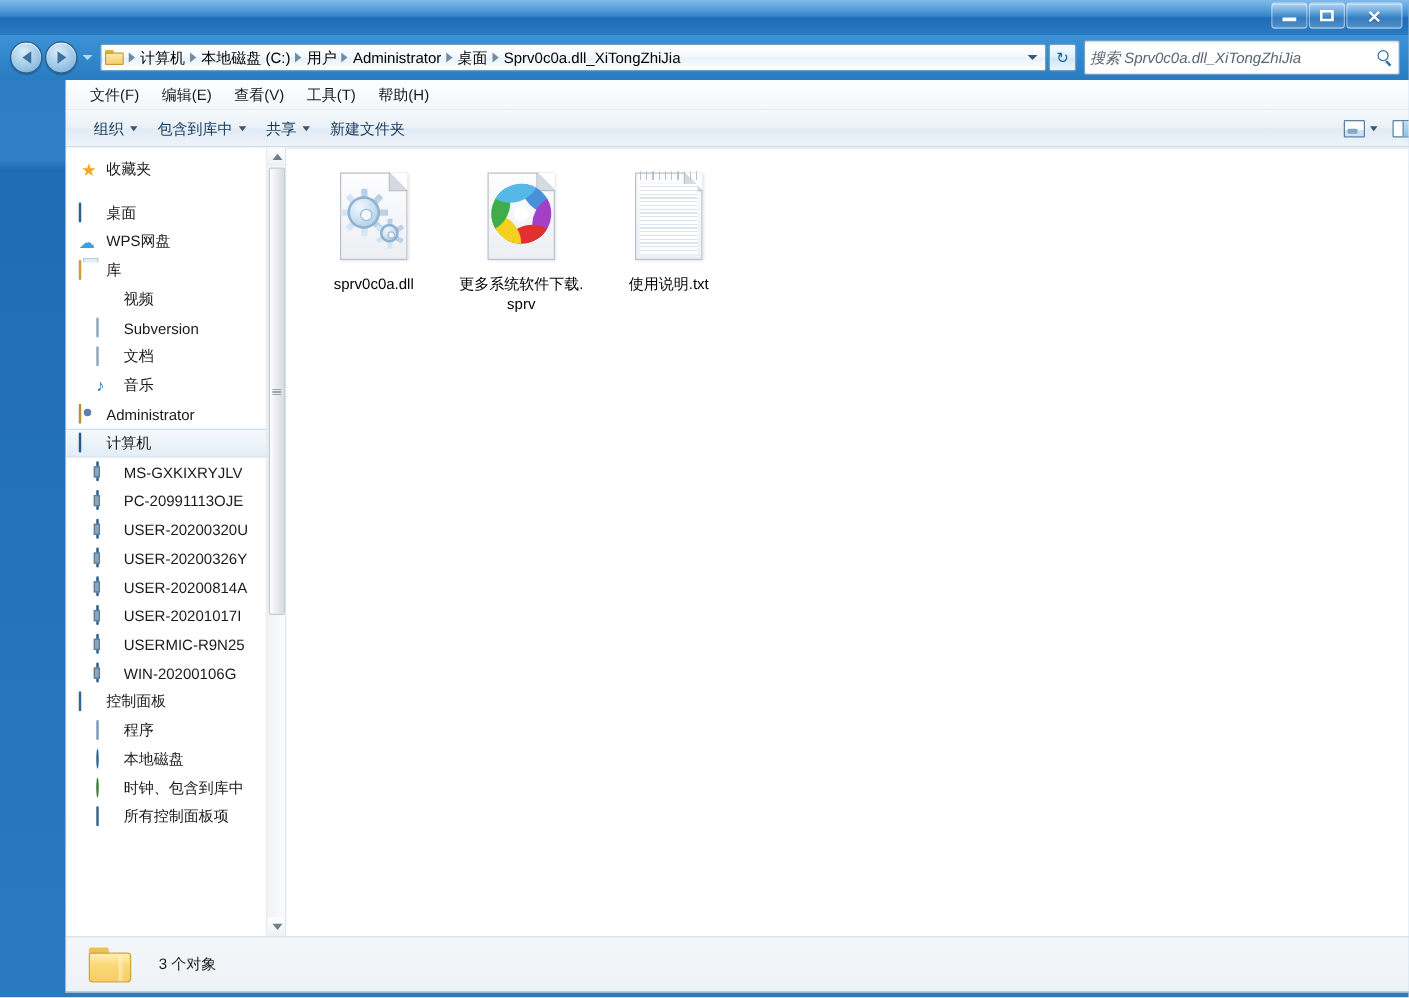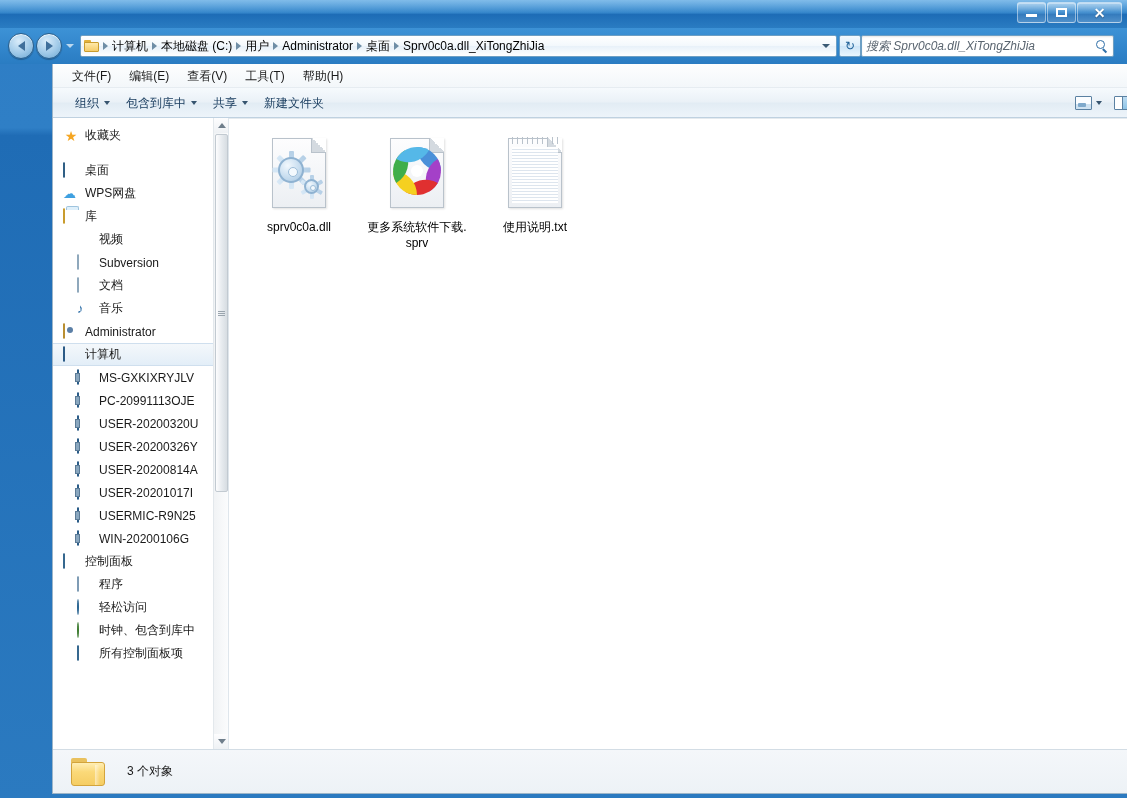--- a/index.html
+++ b/index.html
@@ -114,21 +114,21 @@
   }
   .refresh-btn {
     width: 22px; height: 22px; margin-left: 2px;
     border: 1px solid #6d9fc4; border-radius: 2px;
     background: linear-gradient(to bottom, #f4fafe, #dceefb 50%, #cde5f7 51%, #eaf6fe);
     display: flex; align-items: center; justify-content: center;
     color: #1c5f97; font-size: 12px; line-height: 12px;
     flex: 0 0 auto;
   }
   .searchbox {
-    width: 253px; height: 22px; margin-left: 0;
+    width: 253px; height: 28px; margin-left: 6px;
     background: #ffffff;
     border: 1px solid #6d9fc4; border-radius: 2px;
     display: flex; align-items: center; padding: 0 4px;
     flex: 0 0 auto;
     box-shadow: inset 0 1px 2px rgba(0,0,0,0.10);
   }
   .searchbox .ph {
     flex: 1 1 auto; font-size: 12px; color: #5a6570; font-style: italic;
     overflow: hidden; white-space: nowrap;
   }
@@ -542,21 +542,21 @@
           <div class="navrow ind1">
             <span class="nav-i"><span class="i-cpl"></span></span>
             <span class="lbl">控制面板</span>
           </div>
           <div class="navrow ind2">
             <span class="nav-i"><span class="i-prog"></span></span>
             <span class="lbl">程序</span>
           </div>
           <div class="navrow ind2">
             <span class="nav-i"><span class="i-ease"></span></span>
-            <span class="lbl">轻松访问</span>
+            <span class="lbl">本地磁盘</span>
           </div>
           <div class="navrow ind2">
             <span class="nav-i"><span class="i-clock"></span></span>
             <span class="lbl">时钟、包含到库中</span>
           </div>
           <div class="navrow ind2">
             <span class="nav-i"><span class="i-cpl"></span></span>
             <span class="lbl">所有控制面板项</span>
           </div>
         </div>

